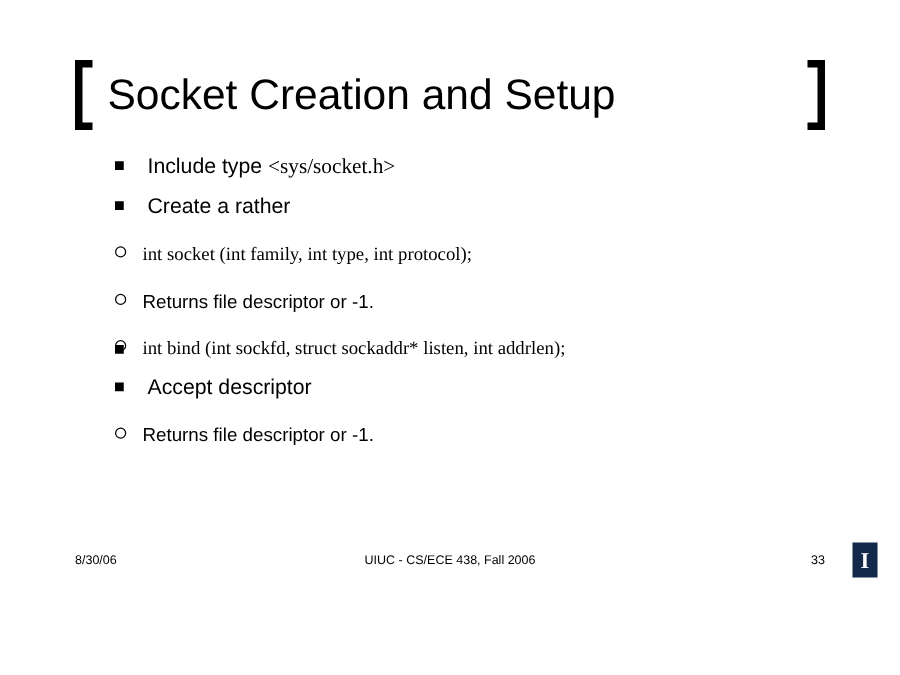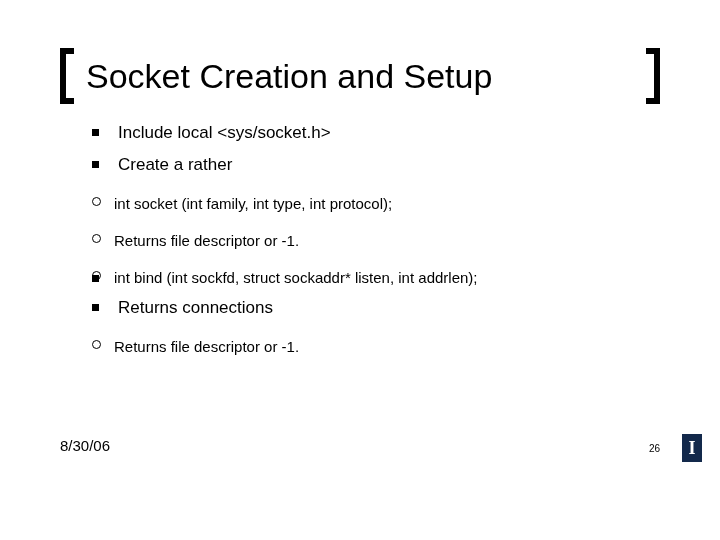--- a/index.html
+++ b/index.html
@@ -88,26 +88,26 @@
     position: absolute;
     left: 6px;
     top: 3px;
     width: 9px;
     height: 9px;
     border: 1px solid #000;
     border-radius: 50%;
     box-sizing: border-box;
   }
   .group { margin-bottom: 10px; }
-  .mono { font-family: Liberation Sans, sans-serif; }
+  .mono { font-family: Liberation Serif, serif; }
   .footer-date {
     position: absolute;
     left: 60px;
     bottom: 22px;
-    font-size: 15px;
+    font-size: 10px;
     color: #000;
   }
   .footer-center {
     position: absolute;
     left: 0;
     right: 0;
     bottom: 22px;
     text-align: center;
     font-size: 10px;
     color: #000;
@@ -148,33 +148,34 @@
         <div class="bar"></div>
       </div>
     <div class="title">Socket Creation and Setup</div>
     <div class="bracket-right">
         <div class="bar"></div>
       </div>
   </div>
 
   <div class="content" id="content-root">
       <div class="group">
-        <div class="lvl1"><span class="bullet1"></span><span><span>Include local </span><span class="mono">&lt;sys/socket.h&gt;</span></span></div>
+        <div class="lvl1"><span class="bullet1"></span><span><span>Include type </span><span class="mono">&lt;sys/socket.h&gt;</span></span></div>
       </div>
       <div class="group">
         <div class="lvl1"><span class="bullet1"></span><span><span>Create a rather</span></span></div>
         <div class="lvl2"><span class="bullet2"></span><span><span class="mono">int socket (int family, int type, int protocol);</span></span></div>
         <div class="lvl2"><span class="bullet2"></span><span><span>Returns file descriptor or -1.</span></span></div>
       </div>
       <div class="group">
         <div class="lvl1"><span class="bullet1"></span></div>
         <div class="lvl2"><span class="bullet2"></span><span><span class="mono">int bind (int sockfd, struct sockaddr* listen, int addrlen);</span></span></div>
       </div>
       <div class="group">
-        <div class="lvl1"><span class="bullet1"></span><span><span>Returns connections</span></span></div>
+        <div class="lvl1"><span class="bullet1"></span><span><span>Accept descriptor</span></span></div>
         <div class="lvl2"><span class="bullet2"></span><span><span>Returns file descriptor or -1.</span></span></div>
       </div>
     </div>
 
   <div class="footer-date">8/30/06</div>
-  <div class="footer-num">26</div>
+  <div class="footer-center">UIUC - CS/ECE 438, Fall 2006</div>
+  <div class="footer-num">33</div>
   <div class="logo"></div>
 </div>
 
 </body></html>

